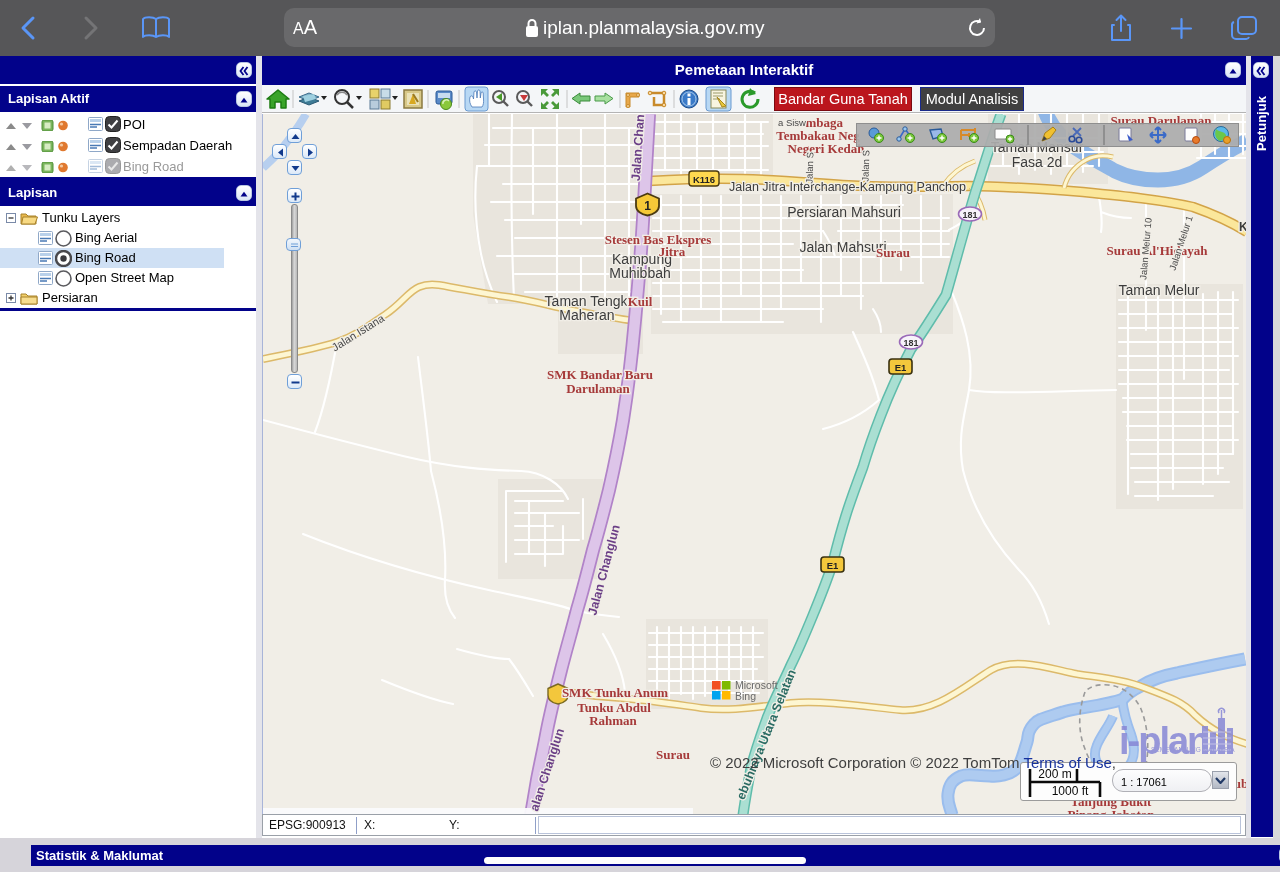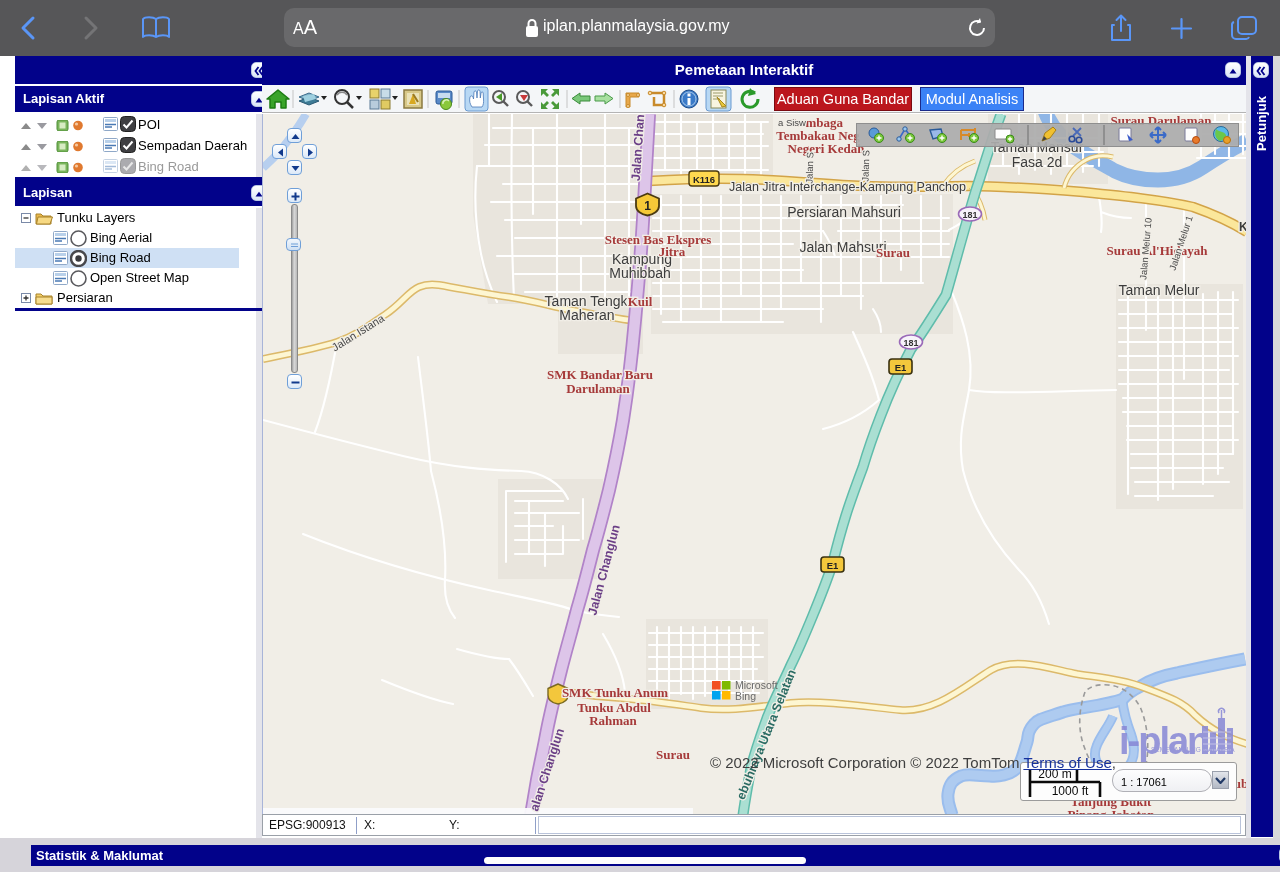--- a/index.html
+++ b/index.html
@@ -4,21 +4,21 @@
 <style>
 * { margin:0; padding:0; box-sizing:border-box; }
 html,body { width:1280px; height:872px; overflow:hidden; font-family:"Liberation Sans", sans-serif; }
 #page { position:relative; width:1280px; height:872px; background:#ffffff; }
 .abs { position:absolute; }
 
 #chrome { position:absolute; left:0; top:0; width:1280px; height:56px; background:#565658; }
 #urlbar { position:absolute; left:284px; top:8px; width:711px; height:39px; background:#69696b; border-radius:10px; }
 .hdrbtn { position:absolute; width:16px; height:16px; border-radius:5px; background:linear-gradient(#ffffff,#dbe6f7); border:1px solid #b9c7e2; color:#02028a; text-align:center; }
 
-#sidebar { position:absolute; left:15px; top:56px; width:224px; height:782px; background:#ffffff; }
+#sidebar { position:absolute; left:0; top:56px; width:224px; height:782px; background:#ffffff; }
 #sidebar .panelhdr { position:relative; width:256px; height:26px; background:#02028a; color:#fff; font-weight:bold; font-size:13px; line-height:26px; padding-left:8px; }
 .trow { position:relative; height:21px; font-size:13px; color:#000; white-space:nowrap; }
 .trow span.lbl { position:absolute; top:3px; }
 
 #main { position:absolute; left:262px; top:56px; width:984px; height:788px; background:#fff; }
 #titleband { position:absolute; left:0; top:0; width:984px; height:29px; background:#02028a; color:#fff; font-weight:bold; font-size:15px; text-align:center; line-height:28px; padding-right:20px; }
 #toolbar { position:absolute; left:0; top:29px; width:984px; height:28px; background:#f4f6f8; border-bottom:1px solid #b4b4b4; }
 #mapvp { position:absolute; left:0; top:58px; width:984px; height:701px; overflow:hidden; background:#f1eee7; border-left:1px solid #a8b4d8; }
 #statusbar { position:absolute; left:0; top:758px; width:984px; height:22px; background:#fff; border:1px solid #9aa0a8; font-size:12px; color:#111; }
 .tbtn { position:absolute; top:2px; height:24px; color:#fff; font-size:13px; line-height:22px; text-align:center; }
@@ -50,21 +50,21 @@
       </svg>
     <svg class="abs" style="left:141px;top:15px" width="30" height="26" viewBox="0 0 30 26">
         <path d="M15 4 C12 1.5 4 1.5 2 4 L2 22 C4 19.5 12 19.5 15 22 C18 19.5 26 19.5 28 22 L28 4 C26 1.5 18 1.5 15 4 M15 4 L15 22" stroke="#5a96f7" stroke-width="2" fill="none" stroke-linejoin="round"></path>
       </svg>
     <div id="urlbar"></div>
     <div class="abs" style="left:293px;top:16px;color:#fff;font-size:16px;">A<span style="font-size:20px">A</span></div>
     <svg class="abs" style="left:525px;top:18px" width="14" height="20" viewBox="0 0 14 20">
         <rect x="1" y="8" width="12" height="11" rx="2" fill="#fff"></rect>
         <path d="M3.5 8 V5.5 A3.5 3.5 0 0 1 10.5 5.5 V8" stroke="#fff" stroke-width="2" fill="none"></path>
       </svg>
-    <div class="abs" style="left:543px;top:17px;color:#fff;font-size:16px;">iplan.planmalaysia.gov.my</div>
+    <div class="abs" style="left:543px;top:17px;color:#fff;font-size:19px;">iplan.planmalaysia.gov.my</div>
     <svg class="abs" style="left:966px;top:17px" width="22" height="22" viewBox="0 0 22 22">
         <path d="M18 11 A7 7 0 1 1 14.5 4.9" stroke="#fff" stroke-width="2" fill="none"></path>
         <path d="M14 1 L15 5.5 L10.5 6.5 Z" fill="#fff"></path>
       </svg>
     <svg class="abs" style="left:1108px;top:13px" width="26" height="30" viewBox="0 0 26 30">
         <g stroke="#5a96f7" stroke-width="2" fill="none" stroke-linecap="round" stroke-linejoin="round">
           <path d="M6 12 H4 V27 H22 V12 H20"></path>
           <path d="M13 18 V3 M8.5 7 L13 2.5 L17.5 7"></path>
         </g>
       </svg>
@@ -334,22 +334,22 @@
               <rect x="449" y="5" width="15" height="18" fill="#f8f4e0" stroke="#8a8a5a"></rect>
               <path d="M451 8 H461 M451 11 H461 M451 14 H458" stroke="#9a9a6a"></path>
               <path d="M455 12 L464 21 L460 22 L458 18 Z" fill="#e8c83a" stroke="#a8881a"></path>
             </g>
           <g fill="none" stroke="#2a9a2a" stroke-width="3">
               <path d="M493 8 A8 8 0 1 0 496 14"></path>
               <path d="M488 3 L494 9 L486 11 Z" fill="#2a9a2a" stroke="none"></path>
             </g>
         </g>
       </svg>
-      <div class="tbtn" style="left:512px;width:138px;background:#bb161d;border:1px solid #7a0a10;font-size:14.5px;">Aduan Guna Bandar</div>
-      <div class="tbtn" style="left:658px;width:104px;background:#3b82f6;border:1px solid #1a2a8a;font-size:14.5px;">Modul Analisis</div>
+      <div class="tbtn" style="left:512px;width:138px;background:#bb161d;border:1px solid #7a0a10;font-size:14.5px;">Bandar Guna Tanah</div>
+      <div class="tbtn" style="left:658px;width:104px;background:#404040;border:1px solid #1a2a8a;font-size:14.5px;">Modul Analisis</div>
     </div>
     <div id="mapvp">
       <svg class="abs" style="left:0;top:0" width="984" height="701" viewBox="0 0 984 701">
         <rect x="0" y="0" width="984" height="701" fill="#f1eee7"></rect>
 
         <g fill="#e9e5dd">
           <path d="M210,0 H385 V190 H225 L210,100 Z"></path>
           <path d="M390,0 H510 V65 H390 Z"></path>
           <path d="M388,80 H690 V220 H388 Z"></path>
           <path d="M295,190 H380 V240 H295 Z"></path>
@@ -588,21 +588,21 @@
             <path d="M301 3 V19 M293 11 H309 M301 3 L298 6 M301 3 L304 6 M301 19 L298 16 M301 19 L304 16 M293 11 L296 8 M293 11 L296 14 M309 11 L306 8 M309 11 L306 14" stroke="#3a6ac8" stroke-width="2" fill="none"></path>
             <rect x="328" y="4" width="12" height="13" rx="1" fill="#fdfdfd" stroke="#7a7a9a"></rect>
               <circle cx="339" cy="16" r="3.5" fill="#e87a2a" stroke="#b84a0a"></circle>
             <circle cx="364" cy="10" r="7.5" fill="#5ab8e8" stroke="#2a6a98"></circle>
               <path d="M359 5 C362 8 367 7 369 11 C370 14 366 16 363 17 C359 15 357 11 359 5" fill="#6ac84a"></path>
               <circle cx="370" cy="16" r="3.5" fill="#e8a02a" stroke="#b8700a"></circle>
           </g>
         </svg>
       </div>
 
-      <div class="abs" style="left:447px;top:640px;font-size:15px;color:#3f3f3f;white-space:nowrap;z-index:5;">© 2022 Microsoft Corporation © 2022 TomTom <span style="color:#16319c;text-decoration:underline;">Terms of Use</span>,</div>
+      <div class="abs" style="left:447px;top:640px;font-size:15px;color:#3f3f3f;white-space:nowrap;z-index:5;">© 2022 Microsoft Corporation © 2022 TomTom <span style="color:#16319c;">Terms of Use</span>,</div>
 
       <div id="scalebox">
         <svg class="abs" style="left:6px;top:2px" width="100" height="34" viewBox="0 0 100 34">
           <path d="M3 4 V32 M3 17 H73 M50 4 V17 M73 17 V32" stroke="#0a0a0a" stroke-width="2.6" fill="none"></path>
           <text x="28" y="13" font-size="12" fill="#0a0a0a" text-anchor="middle">200 m</text>
           <text x="43" y="30" font-size="12" fill="#0a0a0a" text-anchor="middle">1000 ft</text>
         </svg>
         <div class="abs" style="left:91px;top:6px;width:100px;height:23px;background:linear-gradient(#fdfdfe,#eff0f3);border:1px solid #b0b0b6;border-radius:11px;">
           <div class="abs" style="left:8px;top:6px;font-size:11px;color:#000;">1 : 17061</div>
         </div>

